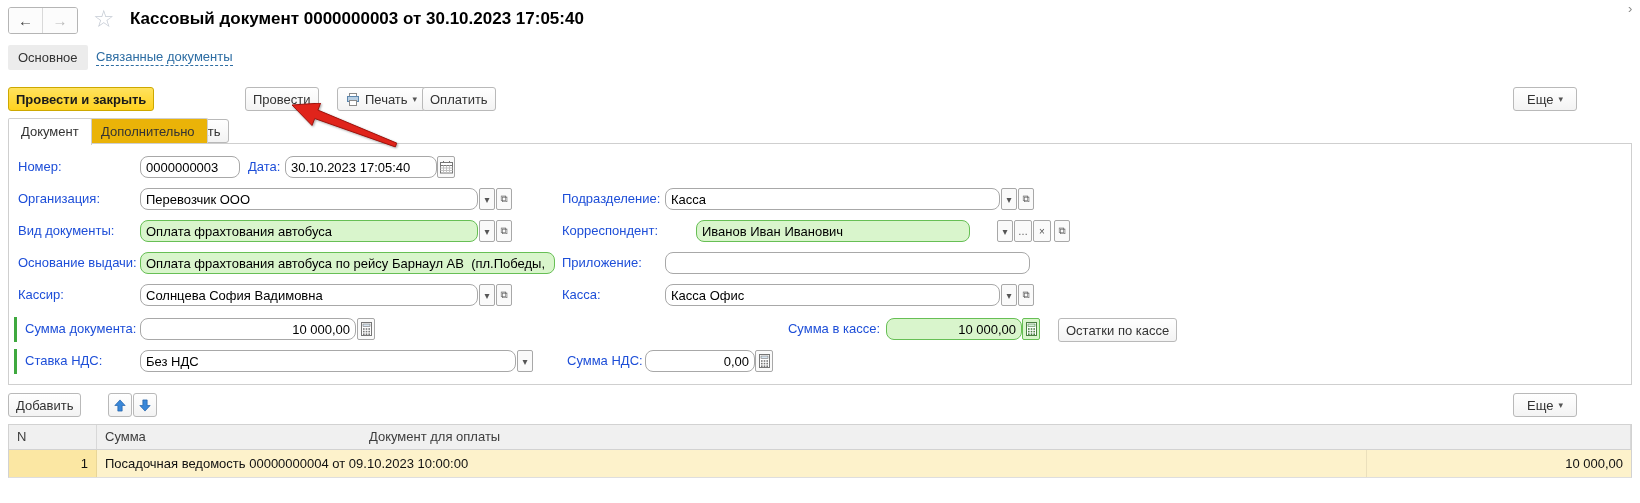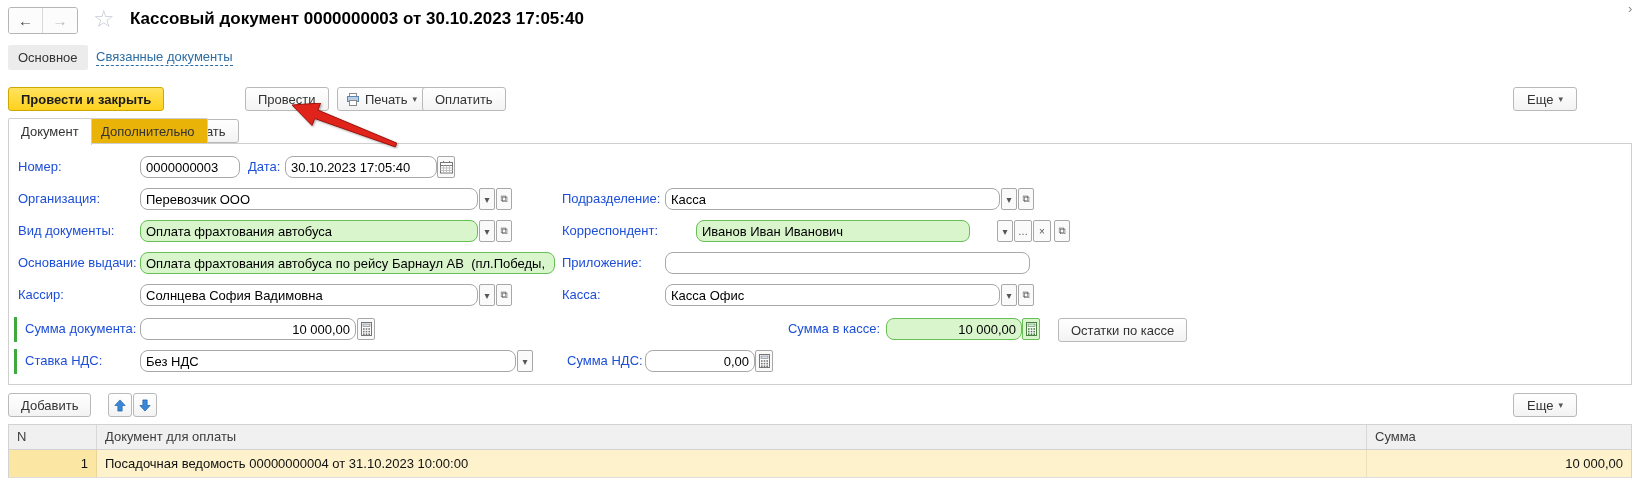--- a/index.html
+++ b/index.html
@@ -14,21 +14,21 @@
   .nav-wrap button.disabled { color:#b9b9b9; }
   .fav-star { position:absolute; left:93px; top:5px; font-size:24px; color:#c5cbd4; }
   .title { position:absolute; left:130px; top:9px; font-size:17px; font-weight:bold; color:#000; white-space:nowrap; }
   .win-chevron { position:absolute; left:1628px; top:1px; color:#888; font-size:13px; }
 
   
   .nav-tab { position:absolute; left:8px; top:45px; height:25px; line-height:25px; padding:0 10px; background:#ececec; color:#333; border-radius:2px; }
   .nav-link { position:absolute; left:96px; top:48px; color:#2d6da3; cursor:pointer; border-bottom:1px dashed #2d6da3; line-height:17px; }
 
   
-  .btn { position:absolute; height:24px; display:inline-flex; align-items:center; justify-content:center; gap:5px; padding:0 12px; background:linear-gradient(#ffffff,#f3f3f3); border:1px solid #b9b9b9; border-radius:3px; font-size:13px; color:#333; cursor:pointer; white-space:nowrap; font-family:inherit; }
+  .btn { position:absolute; height:24px; display:inline-flex; align-items:center; justify-content:center; gap:5px; padding:0 7px; background:linear-gradient(#ffffff,#f3f3f3); border:1px solid #b9b9b9; border-radius:3px; font-size:13px; color:#333; cursor:pointer; white-space:nowrap; font-family:inherit; }
   .btn .caret { font-size:9px; color:#555; }
   .btn.primary { background:linear-gradient(#ffe familiar); }
   .btn.primary { background:linear-gradient(#ffe25e,#ffd21e); border-color:#cda800; font-weight:bold; color:#1a1a1a; }
   .toolbar-top { top:87px; }
 
   
   .red-arrow { position:absolute; left:290px; top:103px; z-index:12; filter:drop-shadow(1px 1px 1px rgba(0,0,0,.35)); }
 
   
   .tab { position:absolute; top:118px; height:26px; line-height:26px; padding:0 12px; border:1px solid #cfcfcf; border-bottom:none; background:#eab308; border-radius:2px 2px 0 0; color:#333; cursor:pointer; }
@@ -219,26 +219,26 @@
       <polygon points="7,13.5 1,7 4.5,7 4.5,0.5 9.5,0.5 9.5,7 13,7" fill="#3a87d8" stroke="#1d5fa8" stroke-width="0.8"></polygon>
     </svg>
   </button>
   <button class="btn" style="left:1513px; top:393px; width:64px; padding:0 8px;">
     <span>Еще</span>
     <span class="caret">▾</span>
   </button>
 
   <div class="thead">
     <div class="th n">N</div>
+    <div class="th sum">Сумма</div>
     <div class="th doc">Документ для оплаты</div>
-    <div class="th sum">Сумма</div>
   </div>
   <div class="trow">
     <div class="td n">1</div>
-    <div class="td doc">Посадочная ведомость 00000000004 от 31.10.2023 10:00:00</div>
+    <div class="td doc">Посадочная ведомость 00000000004 от 09.10.2023 10:00:00</div>
     <div class="td sum">10 000,00</div>
   </div>
 
   <svg class="red-arrow" width="110" height="45" viewBox="0 0 110 45">
     <polygon points="2,2 30.6,0.1 27.9,7.1 106.7,40.1 105.3,43.9 24.7,15.5 22,22.5" fill="#e0241b" stroke="#9e120c" stroke-width="1"></polygon>
   </svg>
 
 </div>
 
 </body></html>

